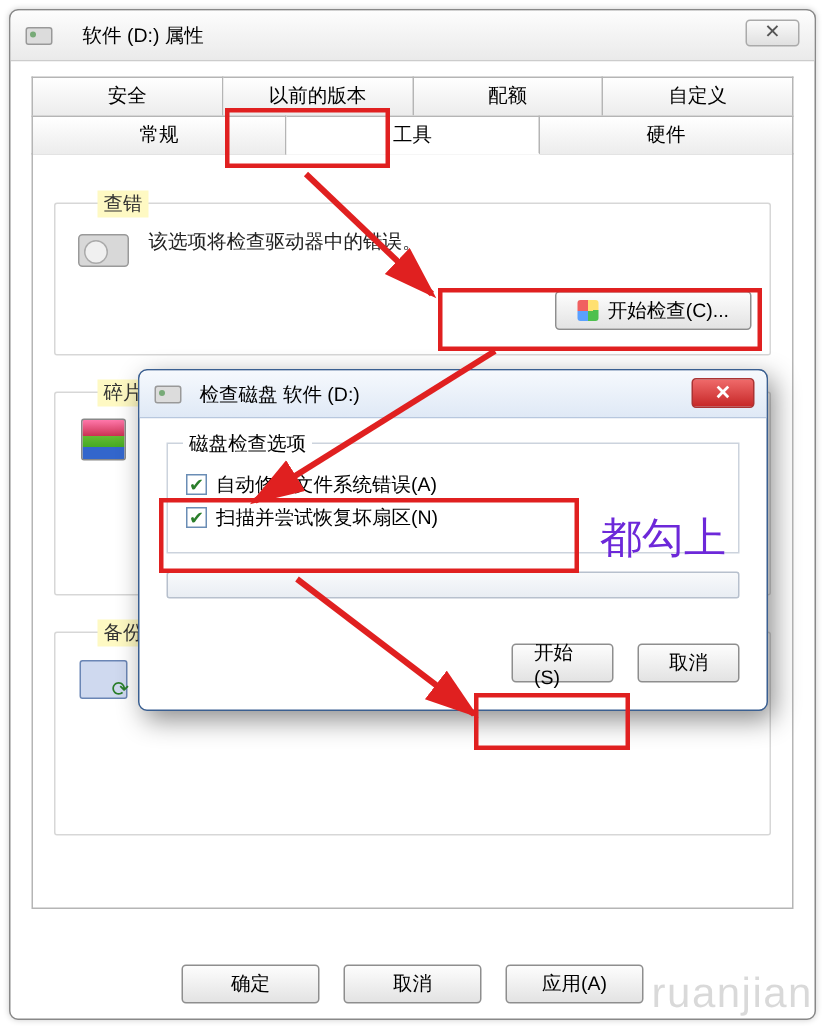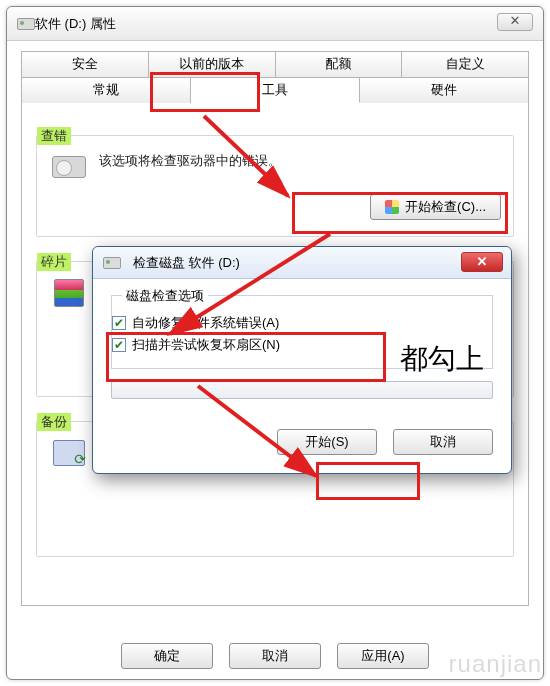--- a/index.html
+++ b/index.html
@@ -1,57 +1,57 @@
 <!DOCTYPE html>
 <html><head>
 <meta charset="utf-8">
 <style>
 *{box-sizing:border-box;font-family:"Microsoft YaHei","SimSun",sans-serif;font-size:13px}
 body{margin:0;width:550px;height:686px;background:#fff;position:relative;overflow:hidden}
 .main-window{position:absolute;left:6px;top:6px;right:6px;bottom:6px;border:1px solid #888;border-radius:6px;background:#fff;box-shadow:0 0 4px rgba(0,0,0,.2)}
-.main-title{height:34px;line-height:34px;padding:0 10px;background:linear-gradient(#fdfdfd,#eaeaea);border-bottom:1px solid #ccc;border-radius:6px 6px 0 0;display:flex;align-items:center;gap:0}
+.main-title{height:34px;line-height:34px;padding:0 10px;background:linear-gradient(#fdfdfd,#eaeaea);border-bottom:1px solid #ccc;border-radius:6px 6px 0 0;display:flex;align-items:center;gap:20px}
 .drive-icon{width:18px;height:12px;background:#dcdcdc;border:1px solid #999;border-radius:2px;position:relative}
 .drive-icon::after{content:"";position:absolute;left:2px;top:2px;width:4px;height:4px;border-radius:50%;background:#7a7}
 .main-close{position:absolute;right:10px;top:6px;width:36px;height:18px;border:1px solid #aaa;border-radius:3px;background:linear-gradient(#fafafa,#e0e0e0);text-align:center;line-height:14px;color:#555;font-size:12px}
 .tab-area{padding:10px 14px 0 14px}
 .tab-row{display:flex}
 .tab{flex:1;text-align:center;height:26px;line-height:24px;border:1px solid #b5b5b5;background:linear-gradient(#fff,#ececec);border-bottom:none}
 .tab+.tab{border-left:none}
 .tab.active{background:#fff;border-bottom:1px solid #fff;position:relative;z-index:2}
 .tab-body{border:1px solid #b5b5b5;margin-top:-1px;padding:14px 14px 24px 14px;min-height:500px;background:#fff}
 .group{border:1px solid #d7d7d7;border-radius:2px;margin:18px 0 24px 0;padding:14px 12px 16px 12px;position:relative}
-.group-title{position:absolute;top:-9px;left:0;background:#bef264;padding:0 4px;color:#333}
+.group-title{position:absolute;top:-9px;left:28px;background:#fef9c3;padding:0 4px;color:#333}
 .group-row{display:flex;align-items:flex-start;gap:10px}
 .iconbox{width:40px;height:34px;flex-shrink:0;display:flex;align-items:center;justify-content:center}
 .hdd-icon{width:34px;height:22px;background:#d8d8d8;border:1px solid #9a9a9a;border-radius:3px;position:relative}
 .hdd-icon::before{content:"";position:absolute;left:3px;top:3px;width:14px;height:14px;border-radius:50%;background:#f0f0f0;border:1px solid #aaa}
 .defrag-icon{width:30px;height:28px;background:linear-gradient(#f7a,#c35 40%,#6b3 40%,#4a2 70%,#36c 70%);border:1px solid #888;border-radius:2px}
 .backup-icon{width:32px;height:26px;background:#cfd9ef;border:1px solid #6b86b5;border-radius:2px;position:relative}
 .backup-icon::after{content:"⟳";position:absolute;right:-2px;bottom:-2px;font-size:14px;color:#2a7e2a}
 .group-text{flex:1;color:#222;padding-top:2px}
 .btn{height:26px;padding:0 14px;border:1px solid #8e8e8e;border-radius:3px;background:linear-gradient(#fdfdfd,#e3e3e3);display:inline-flex;align-items:center;gap:6px;cursor:pointer}
 .btn-row{text-align:right;margin-top:10px}
 .shield{width:14px;height:14px;background:conic-gradient(#ffe070 0 25%,#4ec04e 0 50%,#5aa0ff 0 75%,#f06060 0);border-radius:2px}
 .bottom-buttons{position:absolute;left:0;right:0;bottom:10px;display:flex;justify-content:center;gap:16px}
 .bottom-buttons .btn{width:92px;justify-content:center}
 .dialog{position:absolute;left:92px;top:246px;width:420px;border:1px solid #3a5f91;border-radius:6px;box-shadow:4px 6px 18px rgba(0,0,0,.45);background:#fff;z-index:20}
 .dlg-title{height:32px;background:linear-gradient(#f6f9fd,#dfe9f6);border-bottom:1px solid #b7c7de;border-radius:6px 6px 0 0;display:flex;align-items:center;padding:0 10px;gap:12px}
 .dlg-close{position:absolute;right:8px;top:5px;width:42px;height:20px;border:1px solid #a33;border-radius:3px;background:linear-gradient(#ef6a6a,#c62828);color:#fff;text-align:center;line-height:18px;font-weight:bold;font-size:12px}
 .dlg-body{padding:16px 18px 18px 18px}
-.fieldset{border:1px solid #ccd3dd;padding:14px 10px 10px 0;position:relative;margin-bottom:12px}
+.fieldset{border:1px solid #ccd3dd;padding:14px 10px 10px 12px;position:relative;margin-bottom:12px}
 .fieldset-title{position:absolute;top:-9px;left:10px;background:#fff;padding:0 4px}
 .check-row{display:flex;align-items:center;gap:6px;margin:4px 0}
 .check{width:14px;height:14px;border:1px solid #6a8db5;background:#fff;display:flex;align-items:center;justify-content:center;font-size:12px;color:#2a7e2a;line-height:1}
 .progress{height:18px;border:1px solid #b7c0cd;background:linear-gradient(#f8f9fb,#e9edf3);border-radius:2px}
 .dlg-buttons{display:flex;justify-content:flex-end;gap:16px;margin-top:30px}
-.dlg-buttons .btn{width:100px;justify-content:center}
+.dlg-buttons .btn{width:68px;justify-content:center}
 .hl{position:absolute;border:3px solid #e02020;z-index:30;pointer-events:none}
-.annot{position:absolute;color:#000000;font-size:28px;font-family:Liberation Mono, monospace;z-index:30;pointer-events:none}
+.annot{position:absolute;color:#6d28d9;font-size:28px;font-family:Liberation Mono, monospace;z-index:30;pointer-events:none}
 svg.arrows{position:absolute;left:0;top:0;width:550px;height:686px;z-index:25;pointer-events:none}
-.watermark{position:absolute;right:8px;bottom:8px;color:rgba(0,0,0,.15);font-size:24px;letter-spacing:1px;z-index:5}
+.watermark{position:absolute;right:8px;bottom:8px;color:rgba(0,0,0,.15);font-size:28px;letter-spacing:1px;z-index:5}
 </style>
 </head>
 <body>
 
 <div class="main-window">
   <div class="main-title">
     <span class="drive-icon"></span>
     <span>软件 (D:) 属性</span>
   </div>
   <div class="main-close"><span>✕</span></div>

